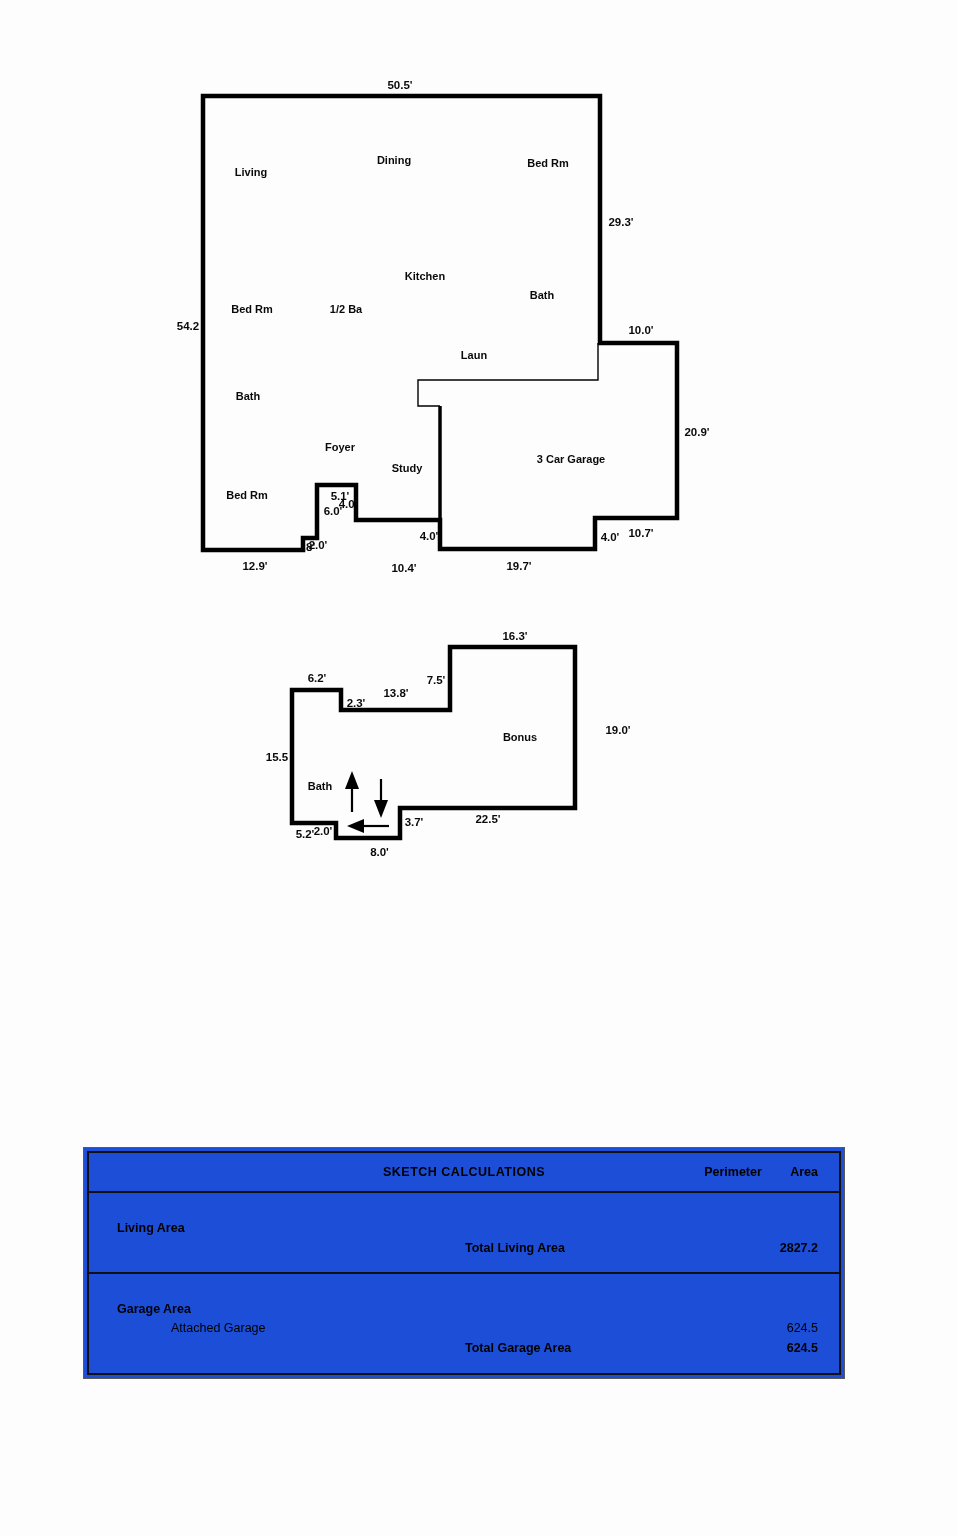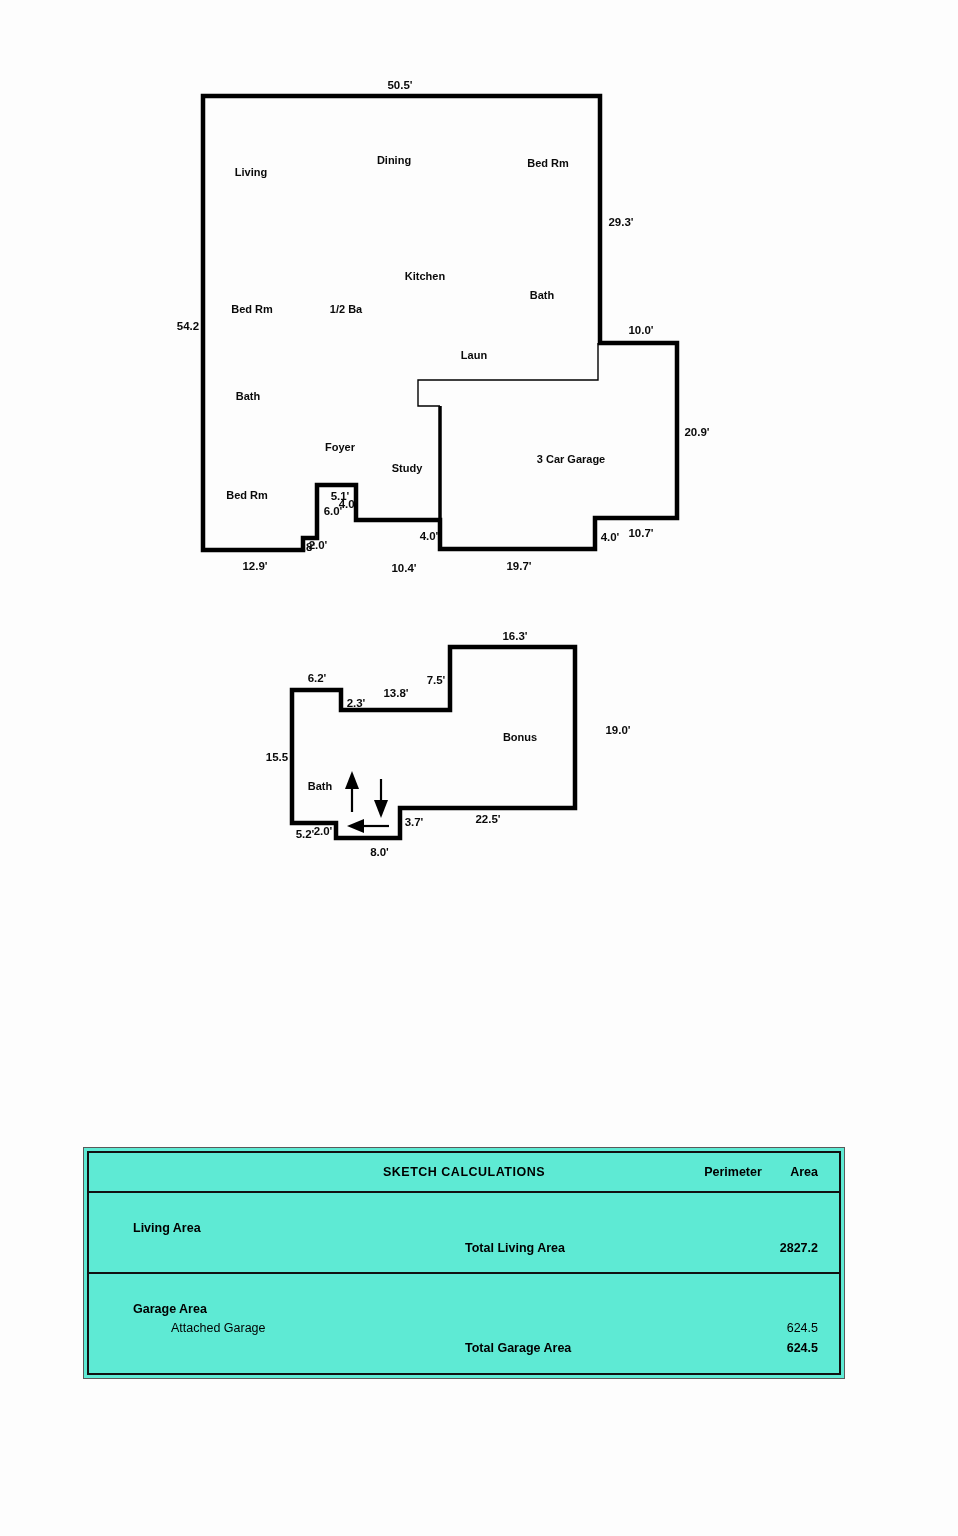--- a/index.html
+++ b/index.html
@@ -20,21 +20,21 @@
     font-weight:bold;
     color:#0a0a0a;
   }
   .room{font-size:11px;letter-spacing:0px;}
   .dim{font-size:11.5px;}
   
   .calc-outer{
     position:absolute;left:83px;top:1147px;
     width:762px;height:232px;
     border:1px solid #5a5a5a;
-    background:#5eead4;
+    background:#1d4ed8;
     box-sizing:border-box;
     padding:3px;
   }
   .calc-inner{
     border:2px solid #111;
     height:100%;
     box-sizing:border-box;
     position:relative;
     font-size:12.5px;
   }
@@ -50,21 +50,21 @@
   .col-perimeter{
     position:absolute;top:0;left:584px;width:120px;
     text-align:center;font-weight:bold;
   }
   .col-area{
     position:absolute;top:0;right:21px;
     text-align:right;font-weight:bold;
   }
   .calc-row{position:relative;height:19px;line-height:19px;}
   .calc-row.tall{height:20px;line-height:20px;}
-  .sec-header{padding-left:44px;font-weight:bold;}
+  .sec-header{padding-left:28px;font-weight:bold;}
   .item-label{padding-left:82px;}
   .total-label{position:absolute;left:376px;font-weight:bold;}
   .row-value{position:absolute;right:21px;top:0;text-align:right;}
   .row-value.bold{font-weight:bold;}
   .spacer-lg{height:26px;}
   .section-divider{
     border-bottom:2px solid #111;
     margin-top:14px;margin-bottom:0;
   }
 </style>

